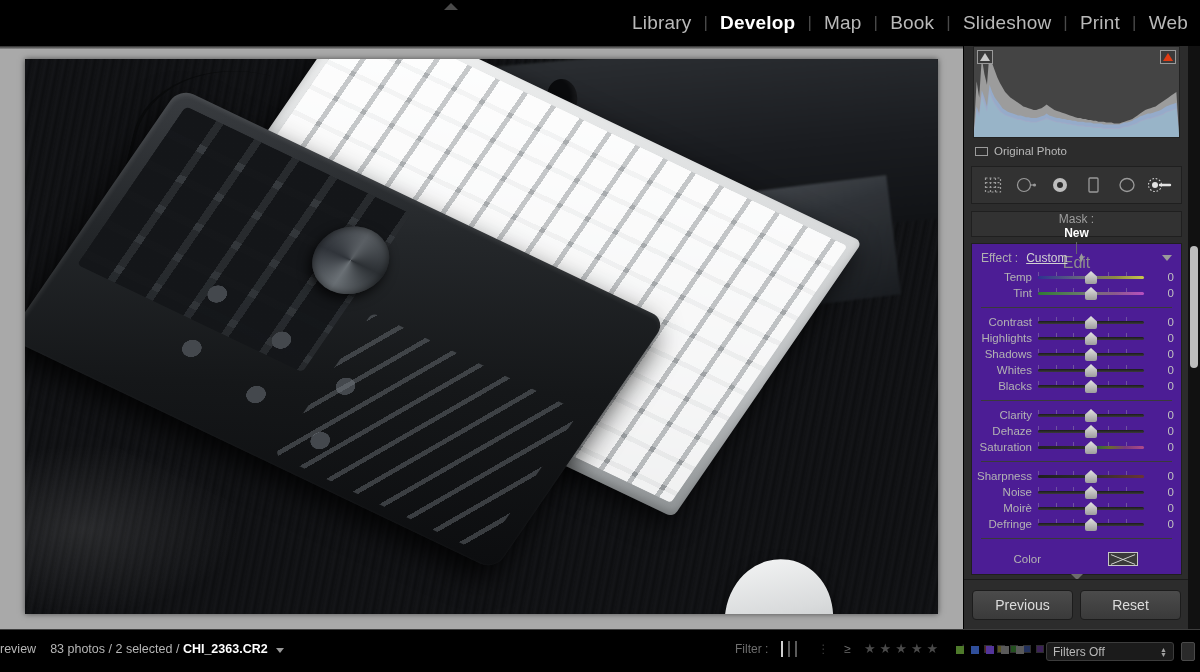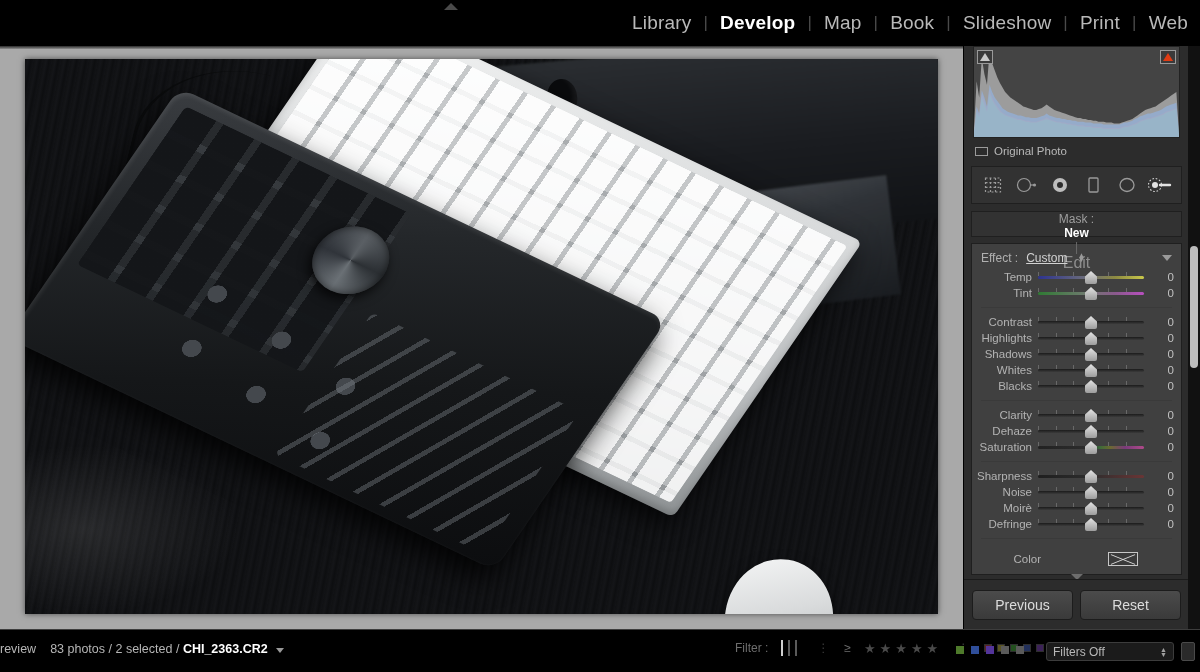--- a/index.html
+++ b/index.html
@@ -214,21 +214,21 @@
     display: flex; align-items: center; padding: 0 9px;
     color: #9e9e9e; font-size: 12px; flex-direction: column;
   }
   #mask-row .grow { flex: 1; }
   #mask-new { color: #ffffff; font-weight: bold; font-size: 12px; cursor: pointer; }
   #mask-pipe { color: #6a6a6a; margin: 0 7px; }
   #mask-edit { color: #8d8d8d; font-size: 16px; cursor: pointer; }
 
   
   #effect-block {
-    margin: 6px 7px 0 7px; background: #404040; border: 1px solid #1f1f1f;
+    margin: 6px 7px 0 7px; background: #4c1d95; border: 1px solid #1f1f1f;
     padding: 7px 0 6px 0;
   }
   #effect-row {
     display: flex; align-items: center; padding: 0 9px 4px 9px;
     color: #b0b0b0; font-size: 12px; gap: 8px;
   }
   #effect-value { color: #d2d2d2; font-size: 12px; text-decoration: underline; }
   .stepper {
     display: inline-flex; flex-direction: column; line-height: 4px; margin-left: 2px;
   }
@@ -321,21 +321,21 @@
   }
   #preview-label { margin-left: 0px; color: #b6b6b6; }
   #photo-count { color: #b6b6b6; }
   #photo-count b { color: #ffffff; font-weight: bold; }
   .caret-dn {
     display: inline-block; width: 0; height: 0; margin-left: 5px;
     border-left: 4px solid transparent; border-right: 4px solid transparent;
     border-top: 5px solid #9a9a9a;
   }
   #filter-area {
-    position: absolute; left: 735px; top: 11px; display: flex; 
+    position: absolute; left: 735px; top: 11px; display: flex; align-items: center;
     color: #6e6e6e; font-size: 12px; gap: 13px;
   }
   .flag { width: 12px; height: 12px; transform: rotate(45deg); border: 1px solid #5a5a5a; }
   .flag.on { background: #cfcfcf; border-color: #cfcfcf; }
   .dot-sep { color: #3a3a3a; margin: 0 2px; }
   .star { color: #4a4a4a; font-size: 13px; }
   .lbl-sw { width: 8px; height: 8px; border: 1px solid #2e2e2e; }
   #filters-select {
     position: absolute; right: 26px; top: 12px; width: 128px; height: 19px;
     background: #1b1b1b; border: 1px solid #3c3c3c; border-radius: 3px;

